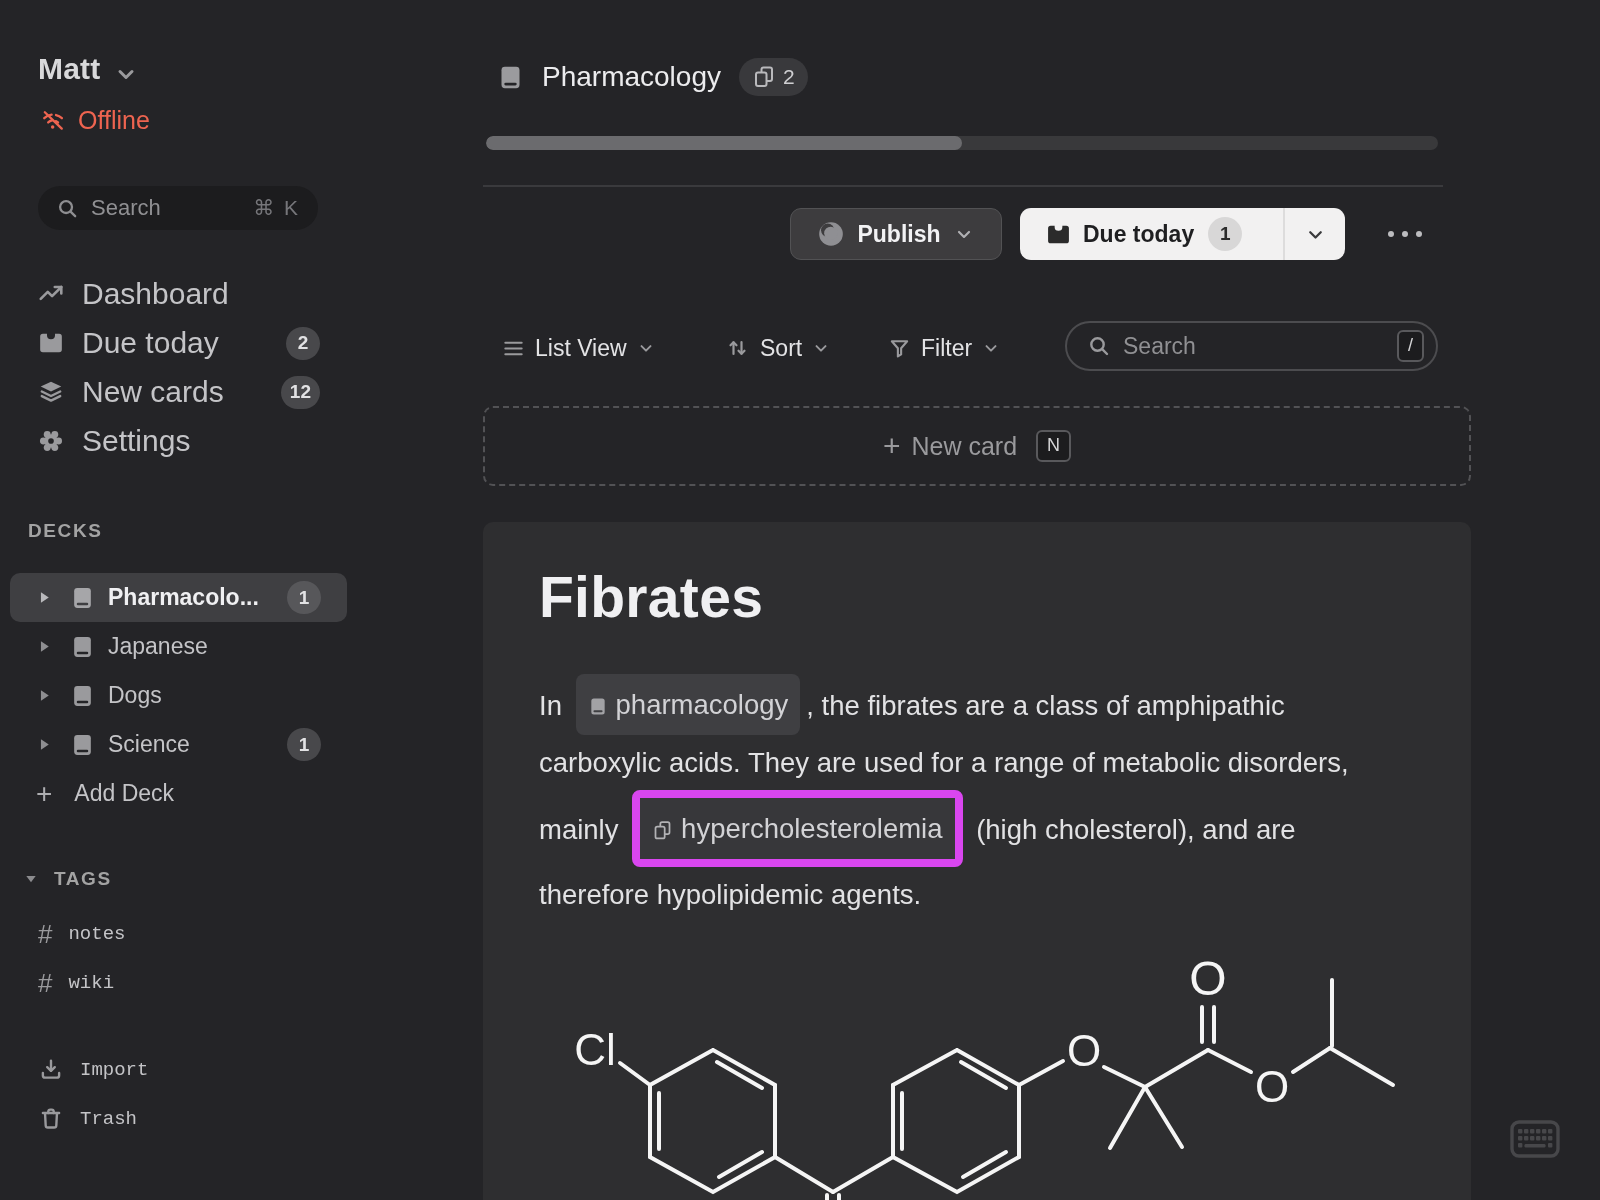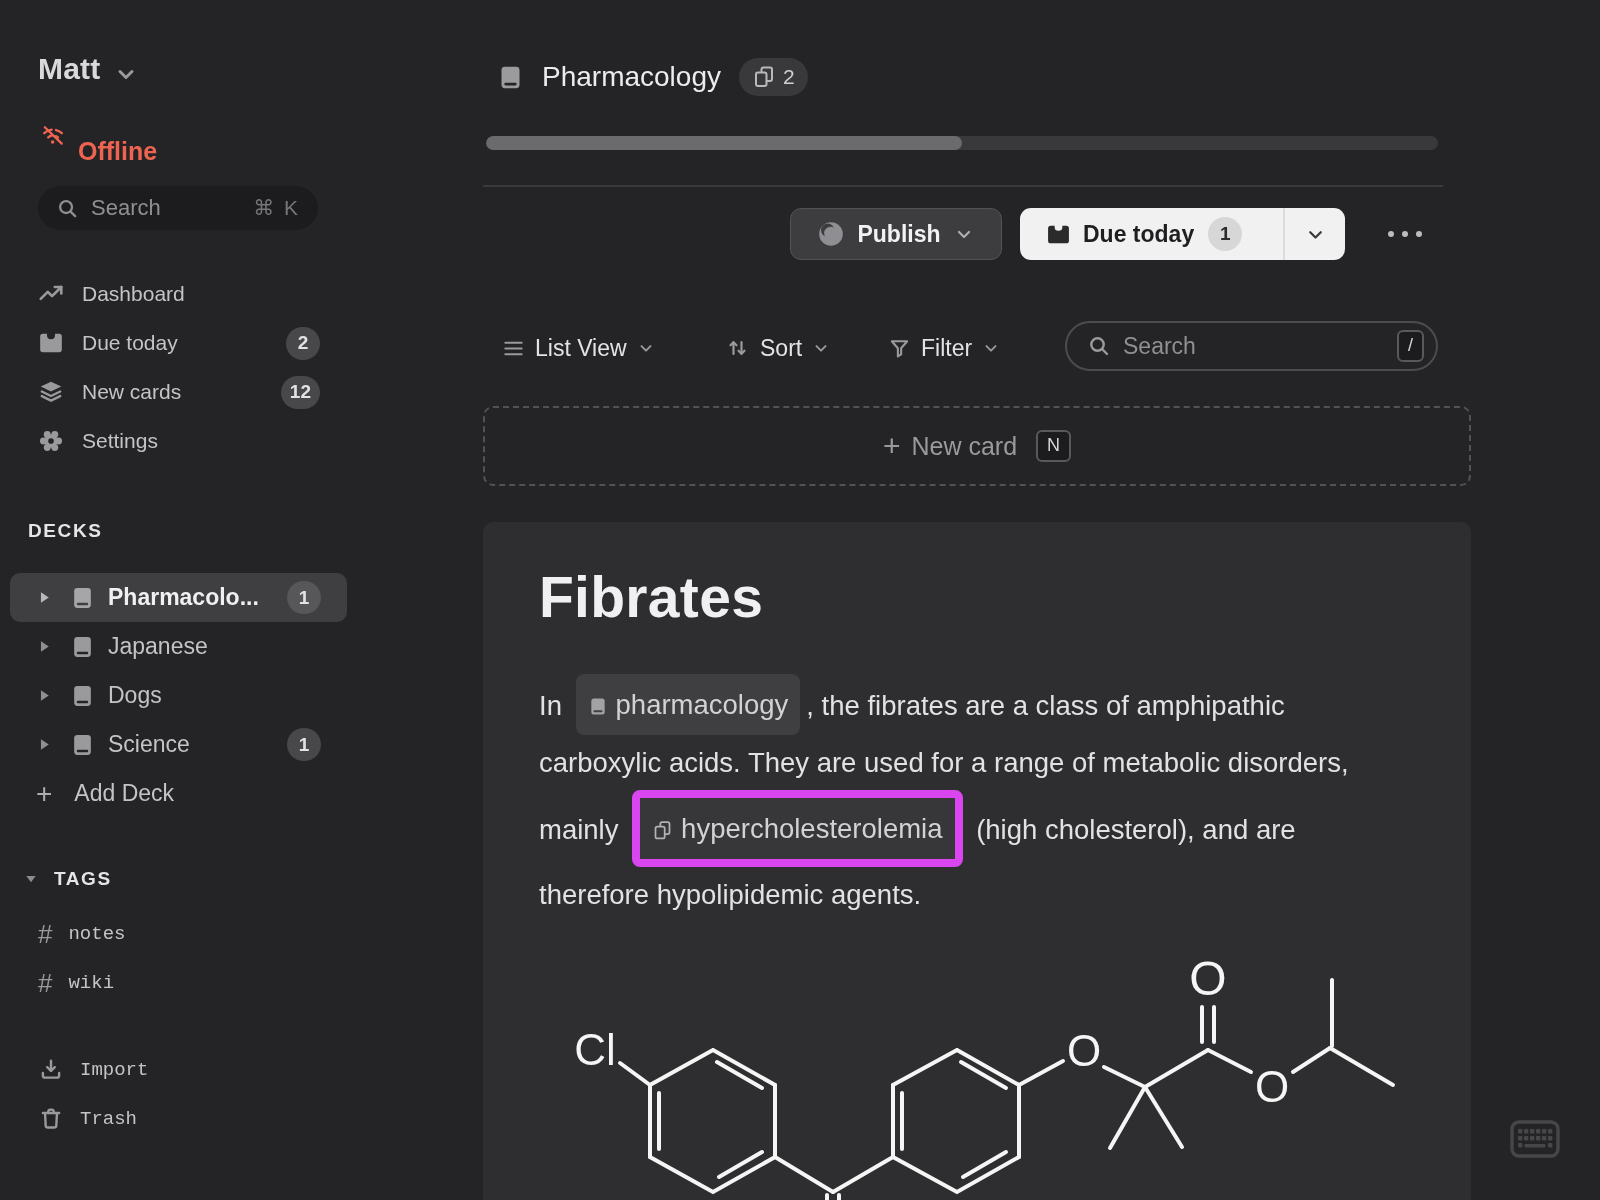--- a/index.html
+++ b/index.html
@@ -13,30 +13,30 @@
   *{margin:0;padding:0;box-sizing:border-box;}
   html,body{width:1600px;height:1200px;overflow:hidden;background:var(--bg);
     font-family:"Liberation Sans","DejaVu Sans",sans-serif;color:var(--text);}
   .abs{position:absolute;}
   svg{display:block;}
   
   .sidebar{position:absolute;left:0;top:0;width:455px;height:1200px;}
   .user-row{position:absolute;left:38px;top:52px;display:flex;align-items:flex-end;gap:14px;}
   .user-name{font-size:30px;font-weight:700;color:#d9d9db;letter-spacing:.2px;}
   .offline-row{position:absolute;left:38px;top:106px;display:flex;align-items:center;gap:10px;color:var(--red);}
-  .offline-label{font-size:25px;font-weight:700;margin-top:31px;}
+  .offline-label{font-size:25px;font-weight:400;}
   .side-search{position:absolute;left:38px;top:186px;width:280px;height:44px;background:var(--search-bg);
     border-radius:22px;display:flex;align-items:center;padding:0 18px;gap:12px;}
   .side-search .ph{font-size:22px;color:var(--muted);flex:1;}
   .side-search .sc{font-size:21px;color:var(--muted2);letter-spacing:2px;}
   .nav-item{position:absolute;left:38px;width:282px;height:44px;display:flex;align-items:center;gap:18px;cursor:default;}
-  .nav-item .lbl{font-size:21px;color:var(--text-dim);flex:1;}
+  .nav-item .lbl{font-size:30px;color:var(--text-dim);flex:1;}
   .pill-badge{min-width:34px;height:33px;padding:0 9px;border-radius:17px;background:var(--badge);
     color:#e2e2e4;font-size:19px;font-weight:600;display:flex;align-items:center;justify-content:center;}
-  .section-hdr{font-size:19px;font-weight:700;letter-spacing:1.6px;color:#e5e5e5;}
+  .section-hdr{font-size:19px;font-weight:700;letter-spacing:1.6px;color:#a3a3a3;}
   .deck-row{position:absolute;left:10px;width:337px;height:49px;border-radius:10px;
     display:flex;align-items:center;gap:13px;padding:16px 26px;}
   .deck-row.selected{background:var(--selected);}
   .deck-row .lbl{font-size:23px;color:var(--text-dim);flex:1;white-space:nowrap;overflow:hidden;}
   .deck-row.selected .lbl{font-weight:700;color:#f0f0f2;}
   .tag-row{position:absolute;left:38px;height:44px;display:flex;align-items:center;gap:16px;}
   .tag-row .lbl,.foot-row .lbl{font-size:19px;color:var(--text-dim);font-family:Liberation Mono, monospace;}
   .foot-row{position:absolute;left:38px;height:44px;display:flex;align-items:center;gap:16px;}
   .hash{font-size:26px;color:#9a9a9d;font-weight:500;}
   .plus{font-size:28px;color:#aeaeb1;font-weight:400;line-height:1;}

